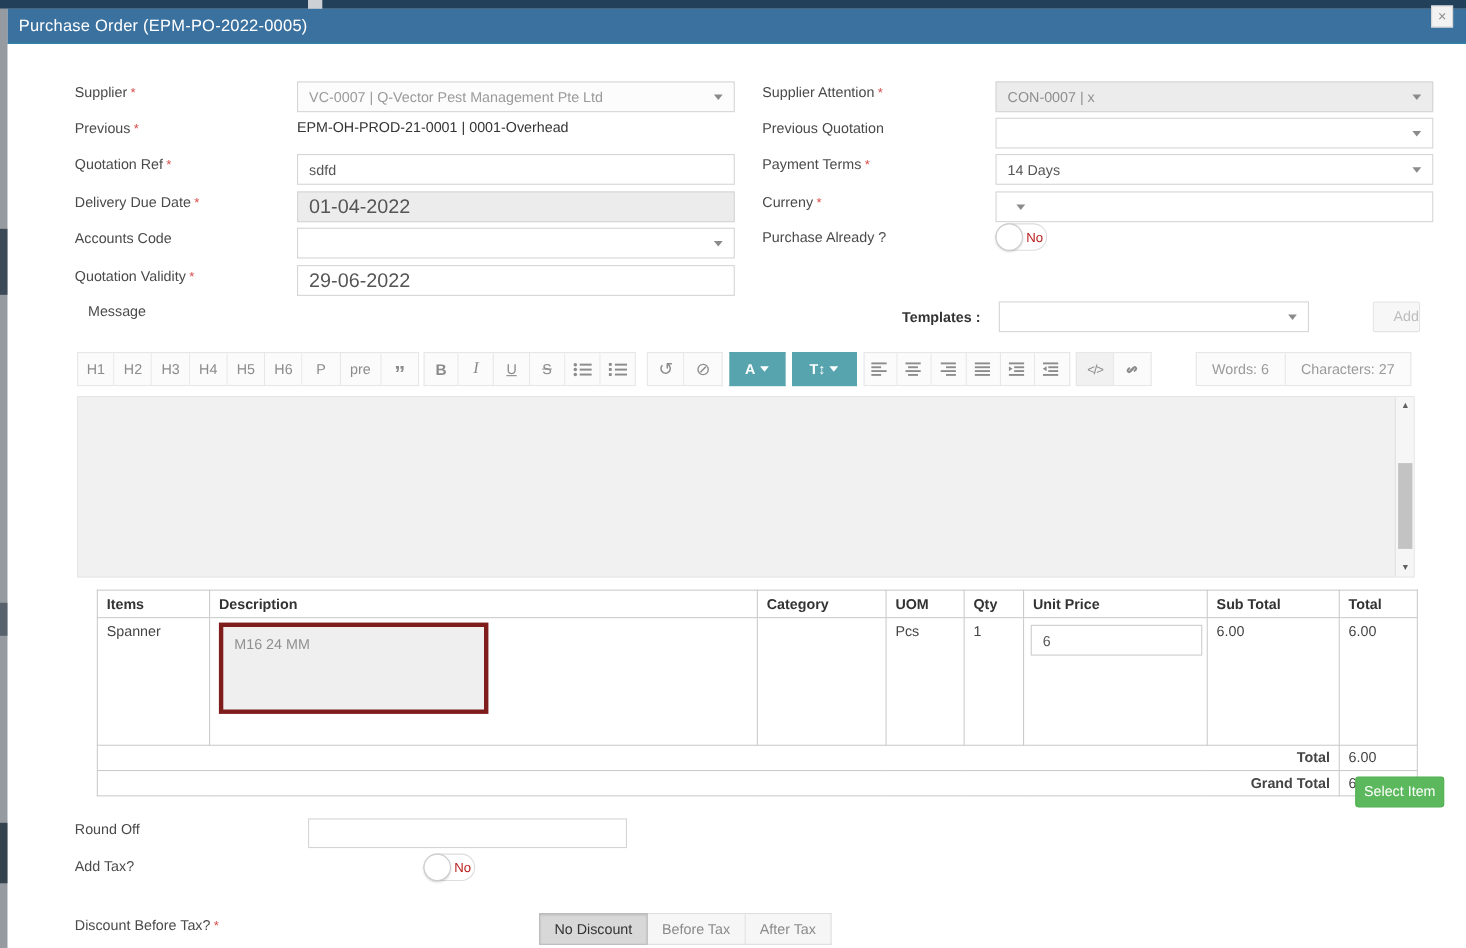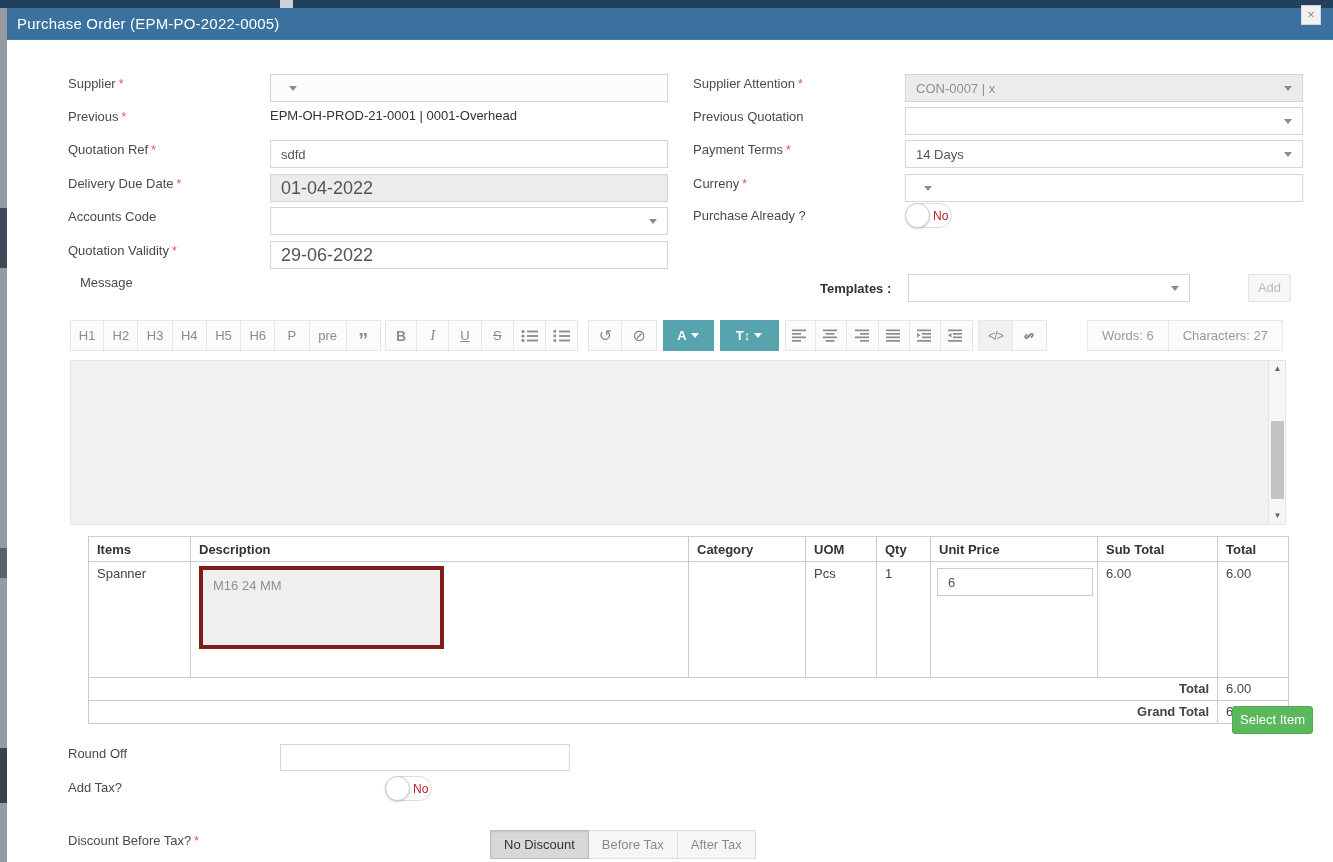--- a/index.html
+++ b/index.html
@@ -58,21 +58,21 @@
     background:#fff; display:flex; align-items:center; cursor:pointer;
   }
   .knob {
     position:absolute; left:-1px; top:-1px; width:25px; height:25px; border-radius:50%;
     background:#fff; border:1px solid #ccc; box-shadow:0 1px 2px rgba(0,0,0,.18);
   }
   .toggle .t-label { margin-left:27px; color:#b91c1c; font-size:12px;text-align:center; }
 
   .btn-add {
     position:absolute; width:43px; height:28px; background:#f7f7f7; border:1px solid #e3e3e3;
-    color:#bdbdbd; font-size:13px; text-align:center; line-height:26px; border-radius:2px; cursor:pointer;
+    color:#bdbdbd; font-size:13px; text-align:right; line-height:26px; border-radius:2px; cursor:pointer;
   }
 
   
   .toolbar { left:70px; top:320px; width:1213px; height:31px; display:flex; align-items:stretch; }
   .tb {
     width:35px; border:1px solid #e7e7e7; border-left-width:0; background:#fbfbfb;
     color:#8c8c8c; display:flex; align-items:center; justify-content:center;
     font-size:13px; cursor:pointer;
   }
   .tb.first { border-left-width:1px; }
@@ -149,20 +149,21 @@
 </div>
 
 <div class="abs modal-body"></div>
 <div class="abs modal-header">
   <span class="modal-title">Purchase Order (EPM-PO-2022-0005)</span>
 </div>
 <div class="modal-close">×</div>
 
 <span class="flabel" style="left:68px;top:76px;"><span>Supplier</span><span class="req">*</span></span>
 <div class="ctrl ghost" style="left:270px;top:74px;width:398px;">
+  <span class="val">VC-0007 | Q-Vector Pest Management Pte Ltd</span>
   <span class="caret"></span>
 </div>
 
 <span class="flabel" style="left:68px;top:109px;"><span>Previous</span><span class="req">*</span></span>
 <span class="plain-val" style="left:270px;top:108px;">EPM-OH-PROD-21-0001 | 0001-Overhead</span>
 
 <span class="flabel" style="left:68px;top:142px;"><span>Quotation Ref</span><span class="req">*</span></span>
 <input class="textbox" style="left: 270px; top: 140px; width: 398px;" value="sdfd">
 
 <span class="flabel" style="left:68px;top:176px;"><span>Delivery Due Date</span><span class="req">*</span></span>

